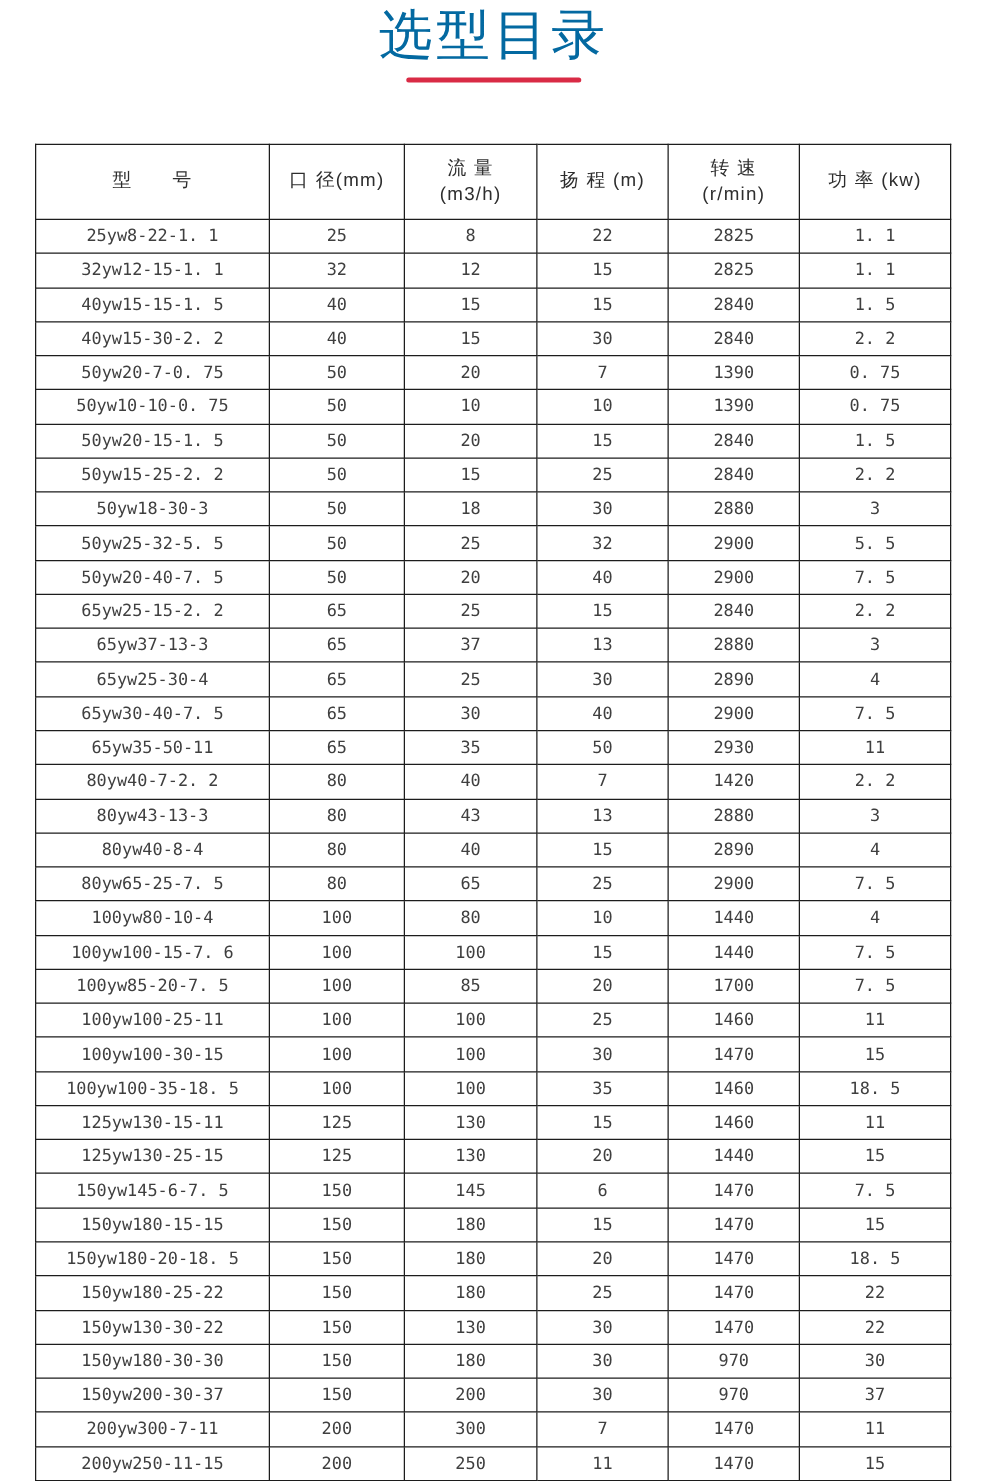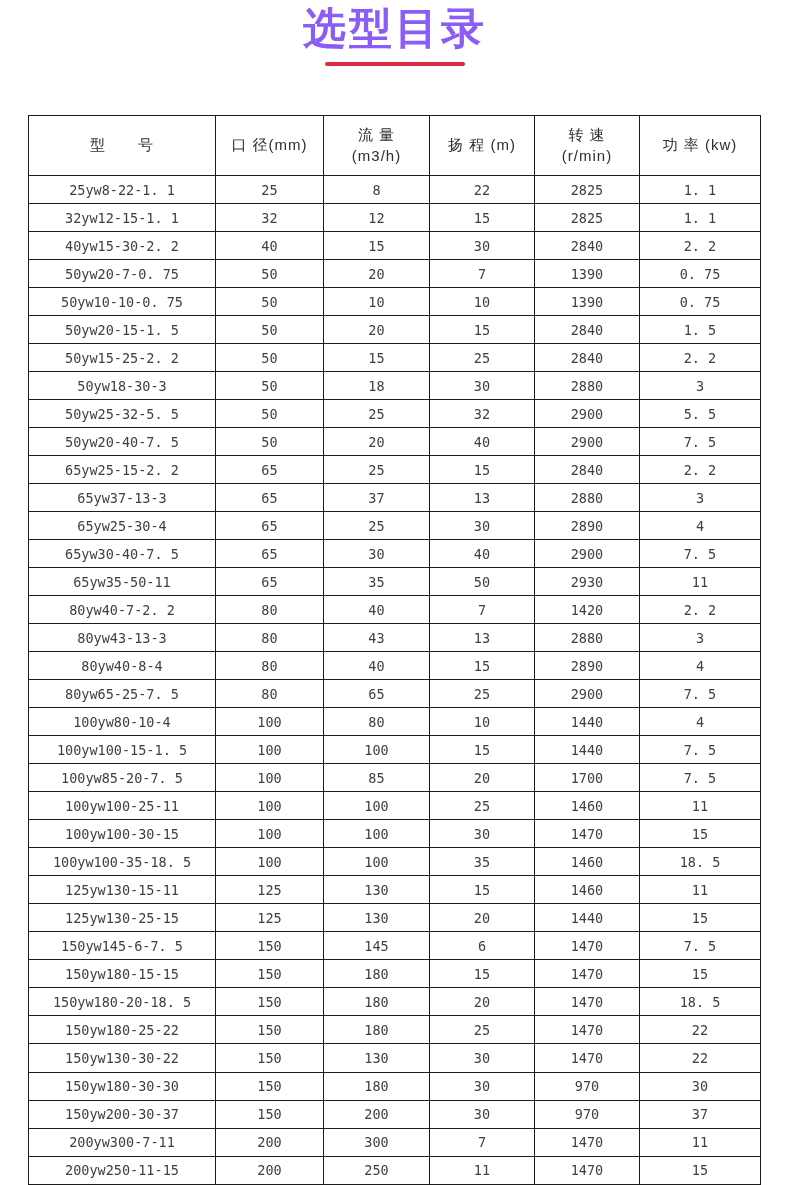--- a/index.html
+++ b/index.html
@@ -16,22 +16,22 @@
     font-family: "Liberation Sans", sans-serif;
   }
   .title {
     position: absolute;
     top: 0px;
     left: 0;
     width: 100%;
     text-align: center;
     font-size: 43px;
     line-height: 56px;
-    font-weight: 700;
-    color: #8b5cf6;
+    font-weight: 400;
+    color: #0369a1;
     letter-spacing: 3px;
   }
   .divider {
     position: absolute;
     top: 62px;
     left: 325px;
     width: 140px;
     height: 4px;
     border-radius: 2px;
     background: #d92b45;
@@ -132,20 +132,28 @@
           </tr>
           <tr>
             <td>32yw12-15-1. 1</td>
             <td>32</td>
             <td>12</td>
             <td>15</td>
             <td>2825</td>
             <td>1. 1</td>
           </tr>
           <tr>
+            <td>40yw15-15-1. 5</td>
+            <td>40</td>
+            <td>15</td>
+            <td>15</td>
+            <td>2840</td>
+            <td>1. 5</td>
+          </tr>
+          <tr>
             <td>40yw15-30-2. 2</td>
             <td>40</td>
             <td>15</td>
             <td>30</td>
             <td>2840</td>
             <td>2. 2</td>
           </tr>
           <tr>
             <td>50yw20-7-0. 75</td>
             <td>50</td>
@@ -276,21 +284,21 @@
           </tr>
           <tr>
             <td>100yw80-10-4</td>
             <td>100</td>
             <td>80</td>
             <td>10</td>
             <td>1440</td>
             <td>4</td>
           </tr>
           <tr>
-            <td>100yw100-15-1. 5</td>
+            <td>100yw100-15-7. 6</td>
             <td>100</td>
             <td>100</td>
             <td>15</td>
             <td>1440</td>
             <td>7. 5</td>
           </tr>
           <tr>
             <td>100yw85-20-7. 5</td>
             <td>100</td>
             <td>85</td>

